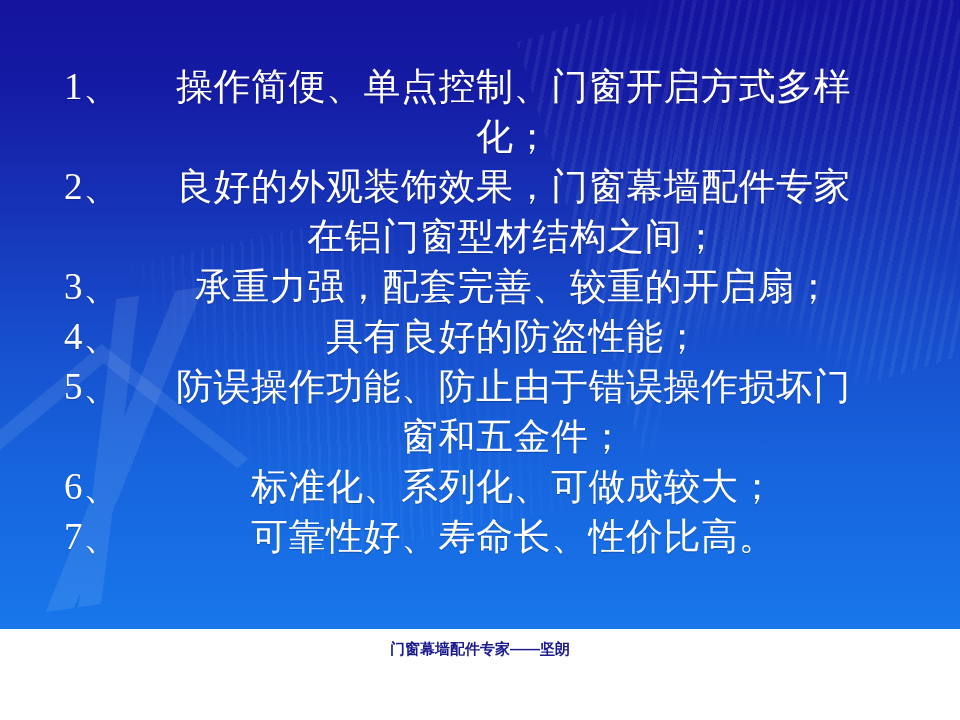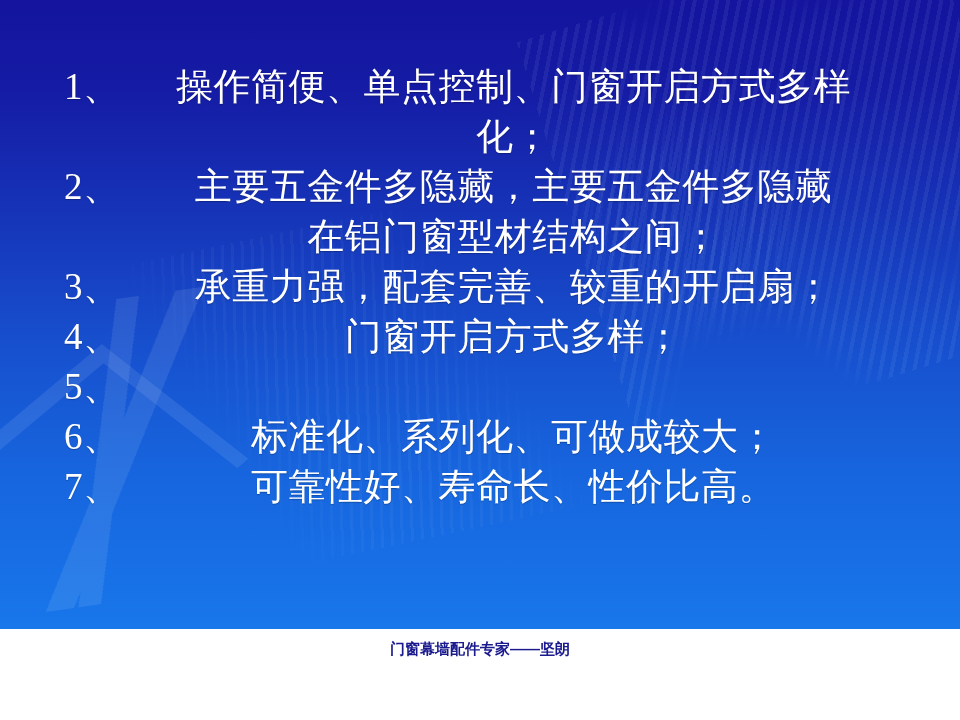--- a/index.html
+++ b/index.html
@@ -118,36 +118,38 @@
     <div class="list">
 
       <div class="item">
         <span class="marker">1、</span>
         <span class="body">操作简便、单点控制、门窗开启方式多样
 化；</span>
       </div>
 
       <div class="item">
         <span class="marker">2、</span>
-        <span class="body">主要五金件多隐藏，主要五金件多隐藏
+        <span class="body">良好的外观装饰效果，门窗幕墙配件专家
 在铝门窗型材结构之间；</span>
       </div>
 
       <div class="item">
         <span class="marker">3、</span>
         <span class="body">承重力强，配套完善、较重的开启扇；</span>
       </div>
 
       <div class="item">
         <span class="marker">4、</span>
-        <span class="body">门窗开启方式多样；</span>
+        <span class="body">具有良好的防盗性能；</span>
       </div>
 
       <div class="item">
         <span class="marker">5、</span>
+        <span class="body">防误操作功能、防止由于错误操作损坏门
+窗和五金件；</span>
       </div>
 
       <div class="item">
         <span class="marker">6、</span>
         <span class="body">标准化、系列化、可做成较大；</span>
       </div>
 
       <div class="item">
         <span class="marker">7、</span>
         <span class="body">可靠性好、寿命长、性价比高。</span>

